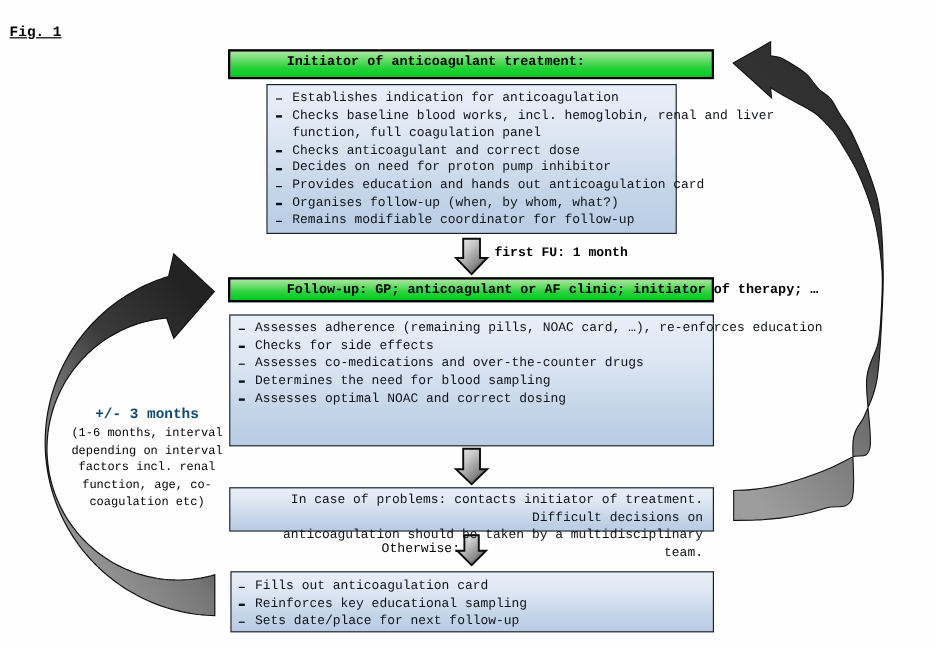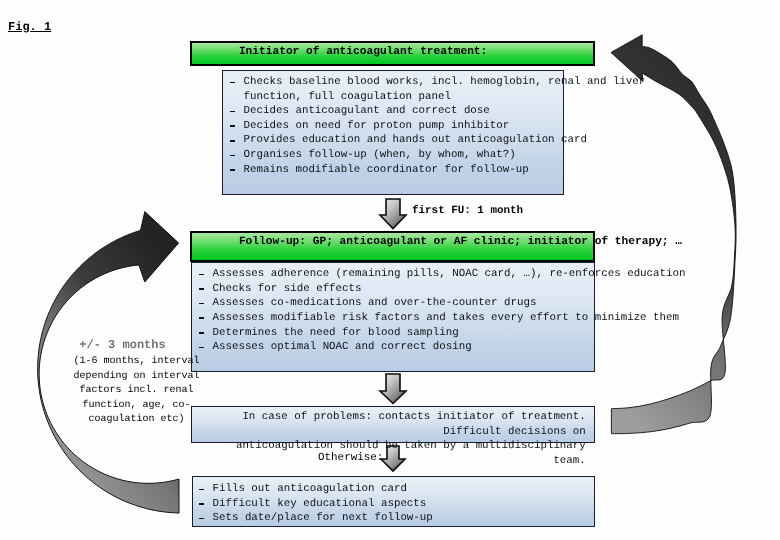--- a/index.html
+++ b/index.html
@@ -12,21 +12,21 @@
         background:linear-gradient(to bottom,#a9e5a2 0%,#7fe07a 22%,#2ad23c 62%,#00c920 100%);}
   .gbox .ghdr{position:absolute;left:6.9px;top:3px;font-weight:bold;font-size:11.2px;color:#000;white-space:nowrap;line-height:13px;margin-left:40px;}
   .bbox{position:absolute;border:1px solid #16202c;box-sizing:border-box;
         background:linear-gradient(to bottom,#e9eff8 0%,#dce6f2 35%,#c3d4e8 75%,#b8cce4 100%);}
   .blist{position:absolute;margin:0;padding:0;list-style:none;font-size:10.8px;color:#0d1117;}
   .blist li{position:relative;padding-left:13.8px;line-height:14.6px;white-space:nowrap;}
   .blist li .dsh{position:absolute;left:0;top:6.5px;width:5.2px;height:1.6px;background:#0d1117;font-size:0;line-height:0;overflow:hidden;color:transparent;}
   .para{position:absolute;font-size:10.8px;line-height:14.5px;color:#0d1117;}
   .lbl{position:absolute;font-weight:bold;font-size:10.9px;color:#000;white-space:nowrap;line-height:13px;text-align:right;}
   .lblr{position:absolute;font-size:10.9px;color:#000;white-space:nowrap;line-height:13px;}
-  .ivtitle{position:absolute;font-weight:bold;font-size:12px;color:#737373;text-align:center;white-space:nowrap;}
+  .ivtitle{position:absolute;font-weight:bold;font-size:12px;color:#0c4a6e;text-align:center;white-space:nowrap;}
   .ivdet{position:absolute;font-size:10px;line-height:14.5px;color:#000;text-align:center;}
   svg.ov{position:absolute;left:0;top:0;width:780px;height:540px;pointer-events:none;}
 </style>
 </head>
 <body>
 
 <div id="stage">
 
 <svg class="ov" viewBox="0 0 780 540">
   <defs>
@@ -59,63 +59,63 @@
 </svg>
 
 <div class="fig">Fig. 1</div>
 
 <div class="gbox" style="left:190px;top:25px;width:405px;height:25px;">
   <div class="ghdr">Initiator of anticoagulant treatment:</div>
 </div>
 
 <div class="bbox" style="left:222px;top:54px;width:342px;height:125px;"></div>
 <ul class="blist" id="list-initiator" style="left:229.8px;top:59.1px;width:330px;">
+      <li><span class="dsh">–</span><span>Establishes indication for anticoagulation</span></li>
       <li><span class="dsh">–</span><span>Checks baseline blood works, incl. hemoglobin, renal and liver</span></li>
       <li><span>function, full coagulation panel</span></li>
-      <li><span class="dsh">–</span><span>Decides anticoagulant and correct dose</span></li>
+      <li><span class="dsh">–</span><span>Checks anticoagulant and correct dose</span></li>
       <li><span class="dsh">–</span><span>Decides on need for proton pump inhibitor</span></li>
       <li><span class="dsh">–</span><span>Provides education and hands out anticoagulation card</span></li>
       <li><span class="dsh">–</span><span>Organises follow-up (when, by whom, what?)</span></li>
       <li><span class="dsh">–</span><span>Remains modifiable coordinator for follow-up</span></li>
     </ul>
 
 <div class="lbl" style="left:412px;top:189px;">first FU: 1 month</div>
 
-<div class="gbox" style="left:190px;top:215px;width:405px;height:31px;">
+<div class="gbox" style="left:190px;top:215px;width:405px;height:21px;">
   <div class="ghdr">Follow-up: GP; anticoagulant or AF clinic; initiator of therapy; …</div>
 </div>
 
 <div class="bbox" style="left:191px;top:246px;width:404px;height:110px;"></div>
 <ul class="blist" id="list-followup" style="left:198.7px;top:251.2px;width:390px;">
       <li><span class="dsh">–</span></li>
       <li><span class="dsh">–</span><span>Assesses adherence (remaining pills, NOAC card, …), re-enforces education</span></li>
       <li><span class="dsh">–</span><span>Checks for side effects</span></li>
       <li><span class="dsh">–</span><span>Assesses co-medications and over-the-counter drugs</span></li>
-      <li><span class="dsh">–</span><span>Assesses modifiable risk factors and takes every effort to minimize them</span></li>
       <li><span class="dsh">–</span><span>Determines the need for blood sampling</span></li>
       <li><span class="dsh">–</span><span>Assesses optimal NOAC and correct dosing</span></li>
     </ul>
 
 <div class="bbox" style="left:191px;top:390px;width:404px;height:37px;"></div>
 <div class="para" style="left:199.8px;top:394.2px;width:386px;text-align:right;">
   <div>In case of problems: contacts initiator of treatment. Difficult decisions on</div>
   <div>anticoagulation should be taken by a multidisciplinary team.</div>
 </div>
 
 <div class="lblr" style="left:318px;top:436px;">Otherwise:</div>
 
 <div class="bbox" style="left:192px;top:460px;width:403px;height:51px;"></div>
 <ul class="blist" id="list-final" style="left:198.7px;top:466px;width:390px;">
       <li><span class="dsh">–</span><span>Fills out anticoagulation card</span></li>
-      <li><span class="dsh">–</span><span>Difficult key educational aspects</span></li>
+      <li><span class="dsh">–</span><span>Reinforces key educational sampling</span></li>
       <li><span class="dsh">–</span><span>Sets date/place for next follow-up</span></li>
     </ul>
 
 <div class="ivtitle" style="left:0px;top:322px;width:245px;">+/- 3 months</div>
-<div class="ivdet" id="iv-detail" style="left:0px;top:339px;width:245px;padding-left:14px;">
+<div class="ivdet" id="iv-detail" style="left:0px;top:339px;width:245px;">
       <div>(1-6 months, interval</div>
       <div>depending on interval</div>
       <div>factors incl. renal</div>
       <div>function, age, co-</div>
       <div>coagulation etc)</div>
     </div>
 
 </div>
 
 </body></html>

